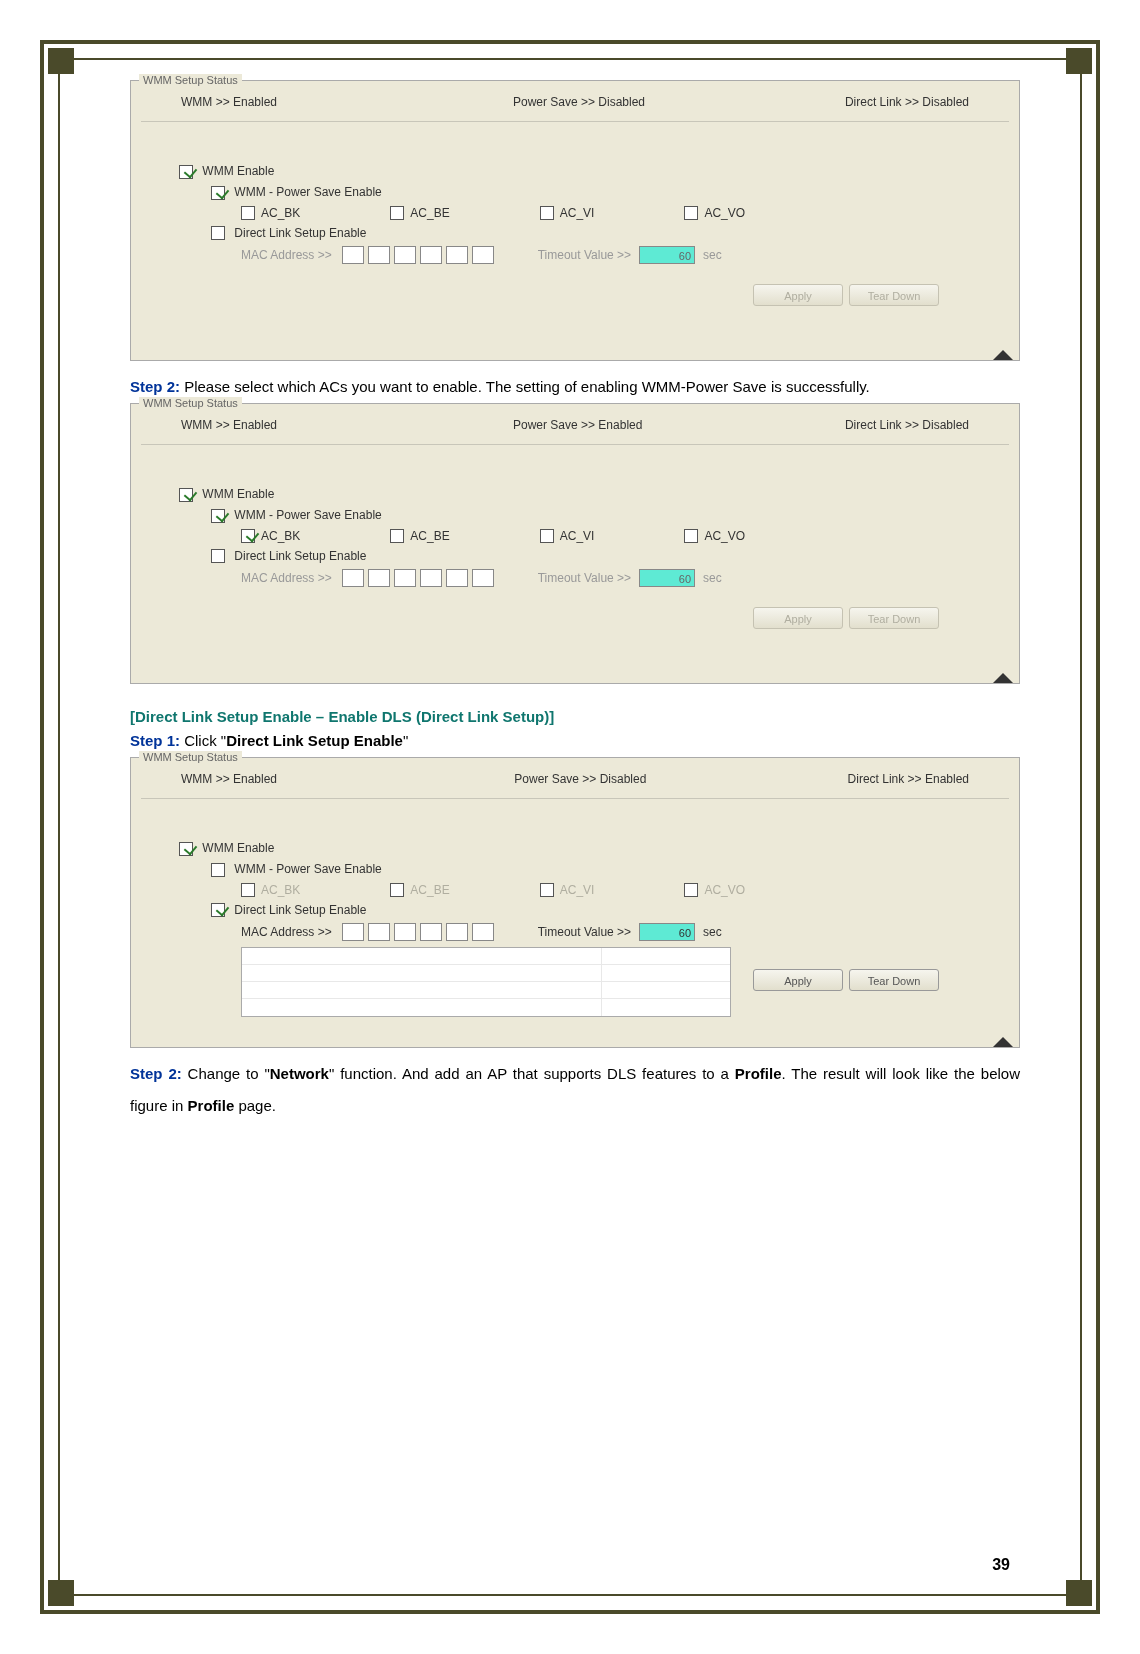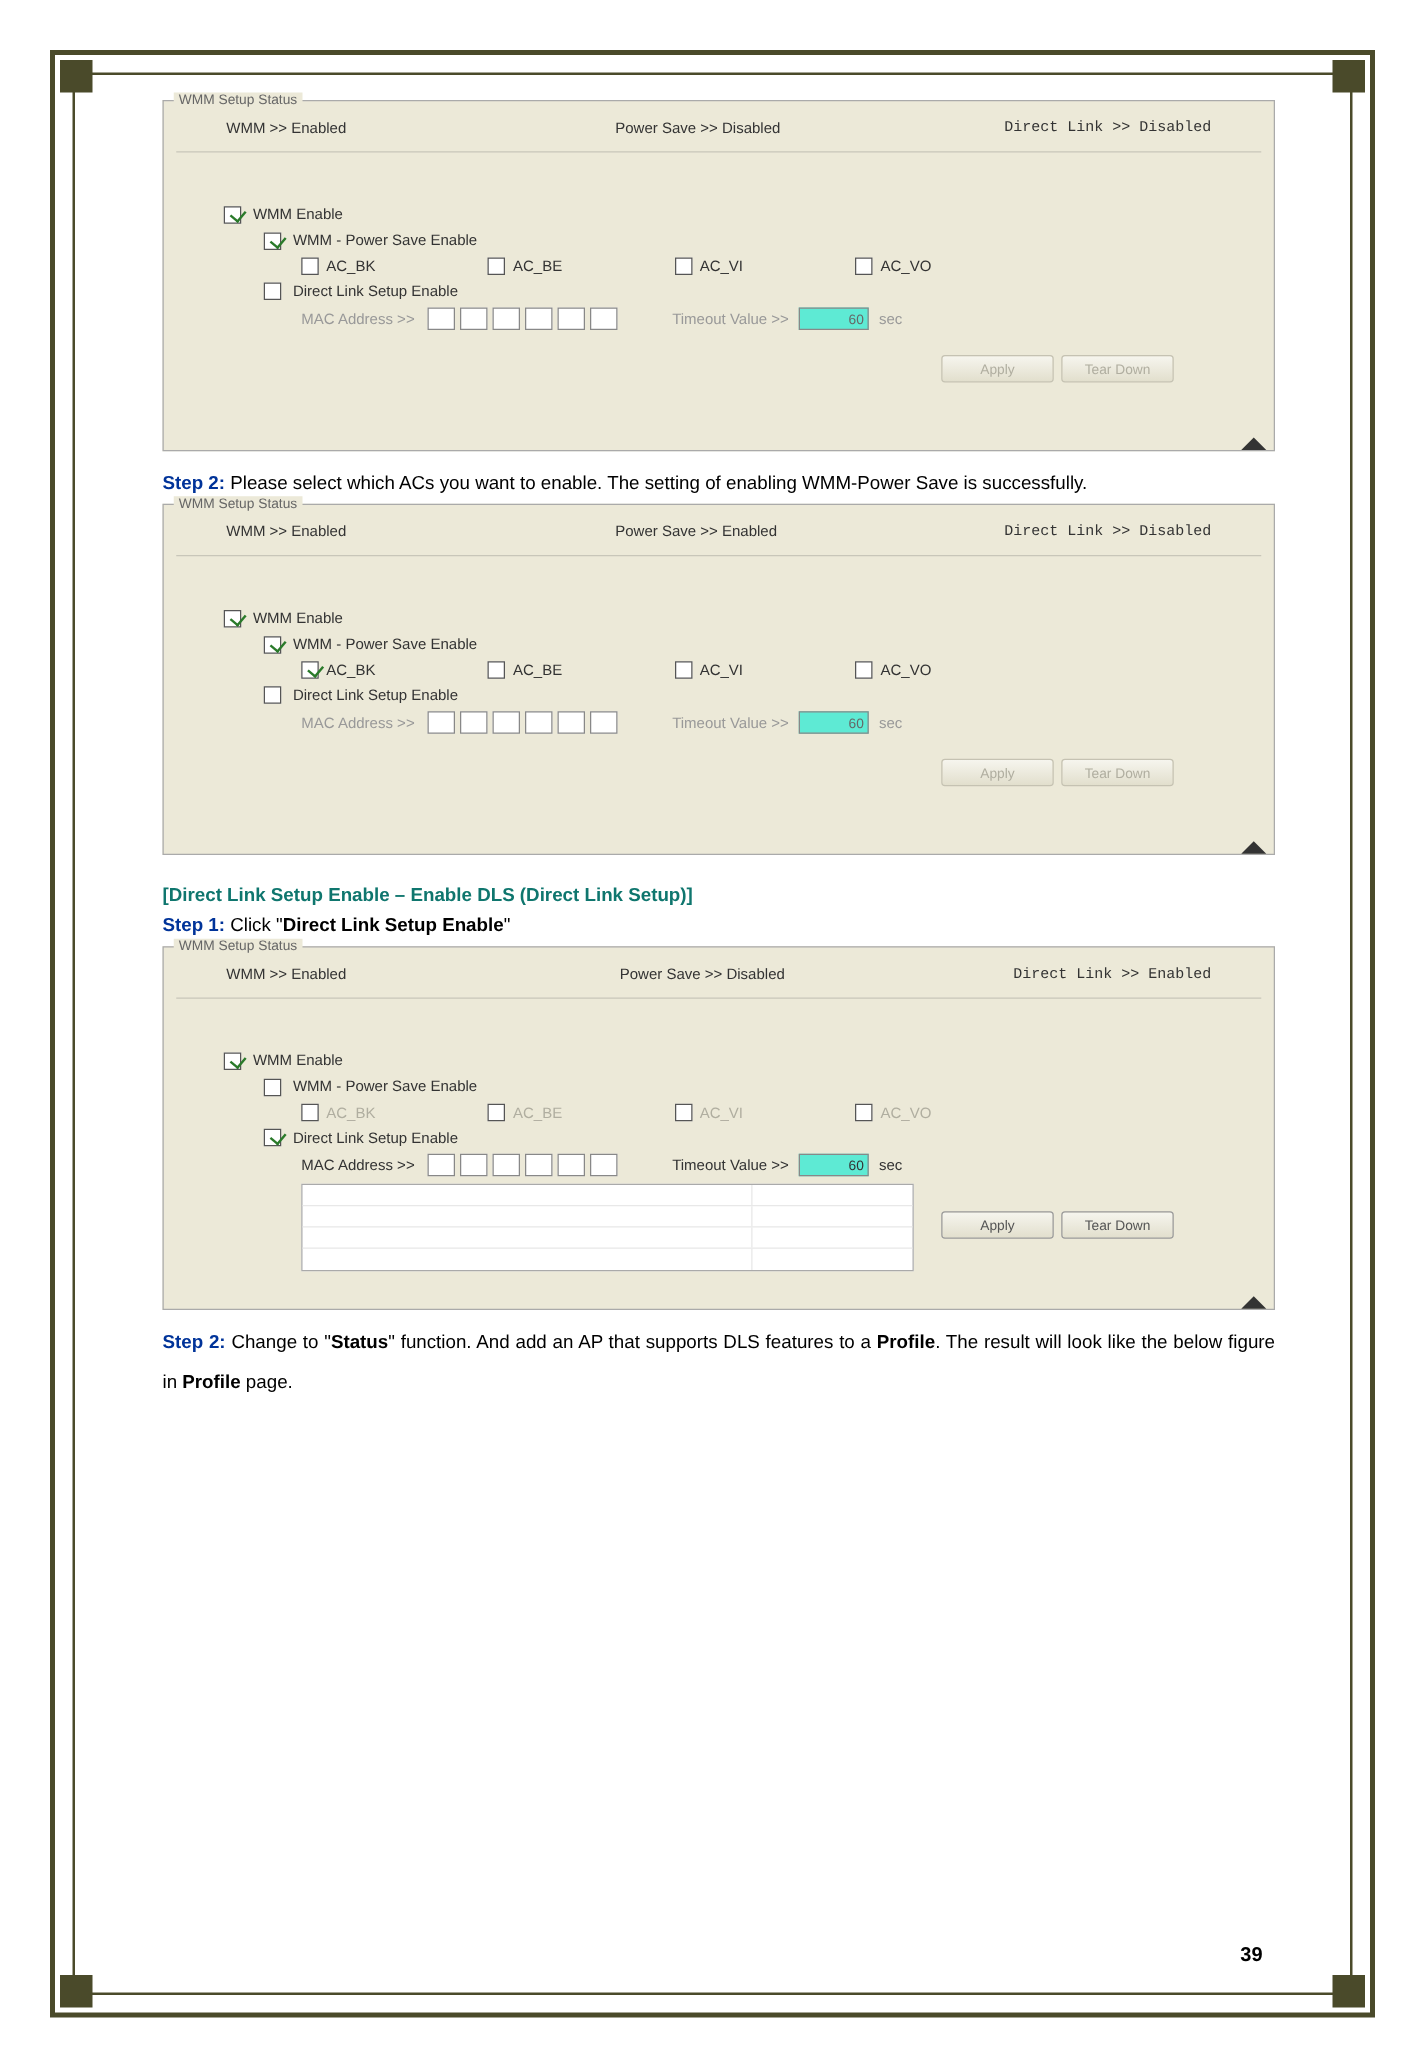--- a/index.html
+++ b/index.html
@@ -52,21 +52,21 @@
     font-size: 11px;
     color: #666;
     transform: translateY(-50%);
     text-align: center;
   }
   .status-row {
     display: flex;
     padding: 4px 40px 8px 40px;
   }
   .status-row > div { flex: 1; }
-  .status-row .last { text-align: right; flex: 0 0 auto; font-family: Liberation Mono, monospace; }
+  .status-row .last { text-align: right; flex: 0 0 auto; }
   hr.sep { border: none; border-top: 1px solid #c8c6b9; margin: 4px 0 10px; }
 
   .cb {
     display: inline-block;
     width: 14px; height: 14px;
     border: 1px solid #555;
     background: #fff;
     vertical-align: middle;
     margin-right: 6px;
     position: relative;
@@ -380,17 +380,17 @@
       </div>
       <div class="btns" style="top:128px;">
         <div class="btn enabled">Apply</div>
         <div class="btn enabled">Tear Down</div>
       </div>
     </div>
     <div class="triangle-up"></div>
   </div>
 
   <p class="txt">
-    <span class="step-blue">Step 2:</span><span> Change to "</span><span class="bold">Status</span><span>" function. And add an AP that supports DLS features to a </span><span class="bold">Profile</span><span>. The result will look like the below figure in </span><span class="bold">Profile</span><span> page.</span>
+    <span class="step-blue">Step 2:</span><span> Change to "</span><span class="bold">Network</span><span>" function. And add an AP that supports DLS features to a </span><span class="bold">Profile</span><span>. The result will look like the below figure in </span><span class="bold">Profile</span><span> page.</span>
   </p>
 
   <div class="pagenum">39</div>
 </div>
 
 </body></html>

